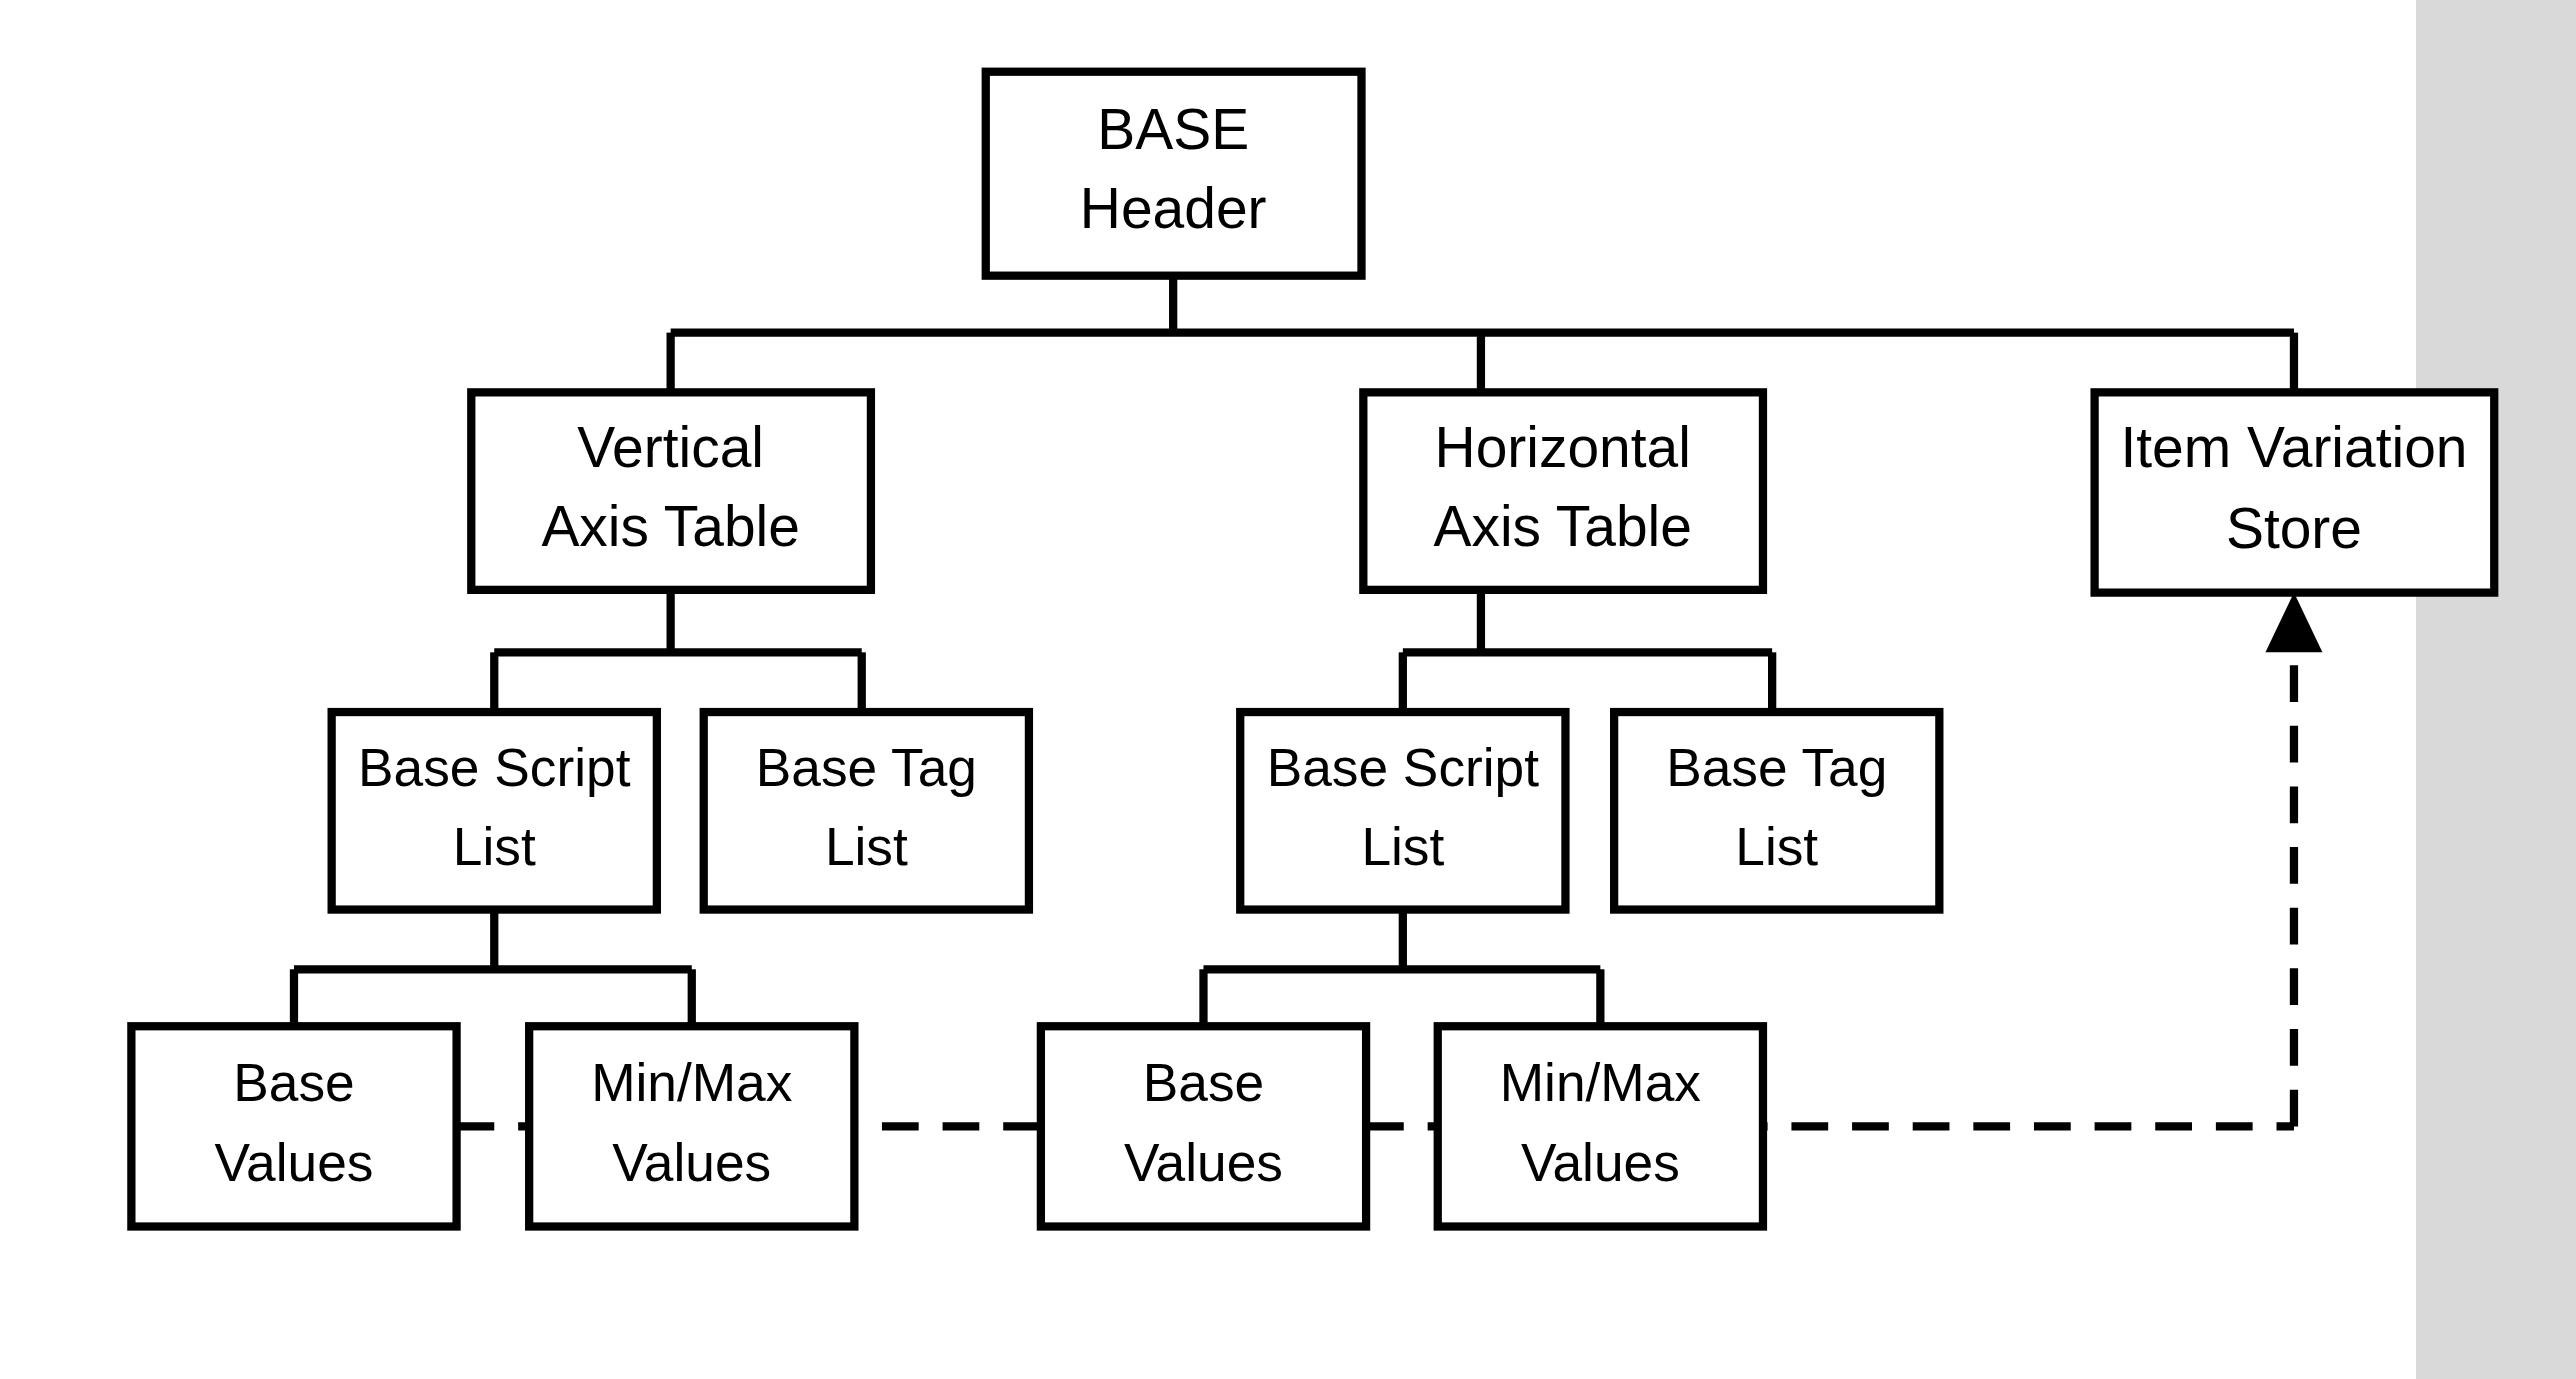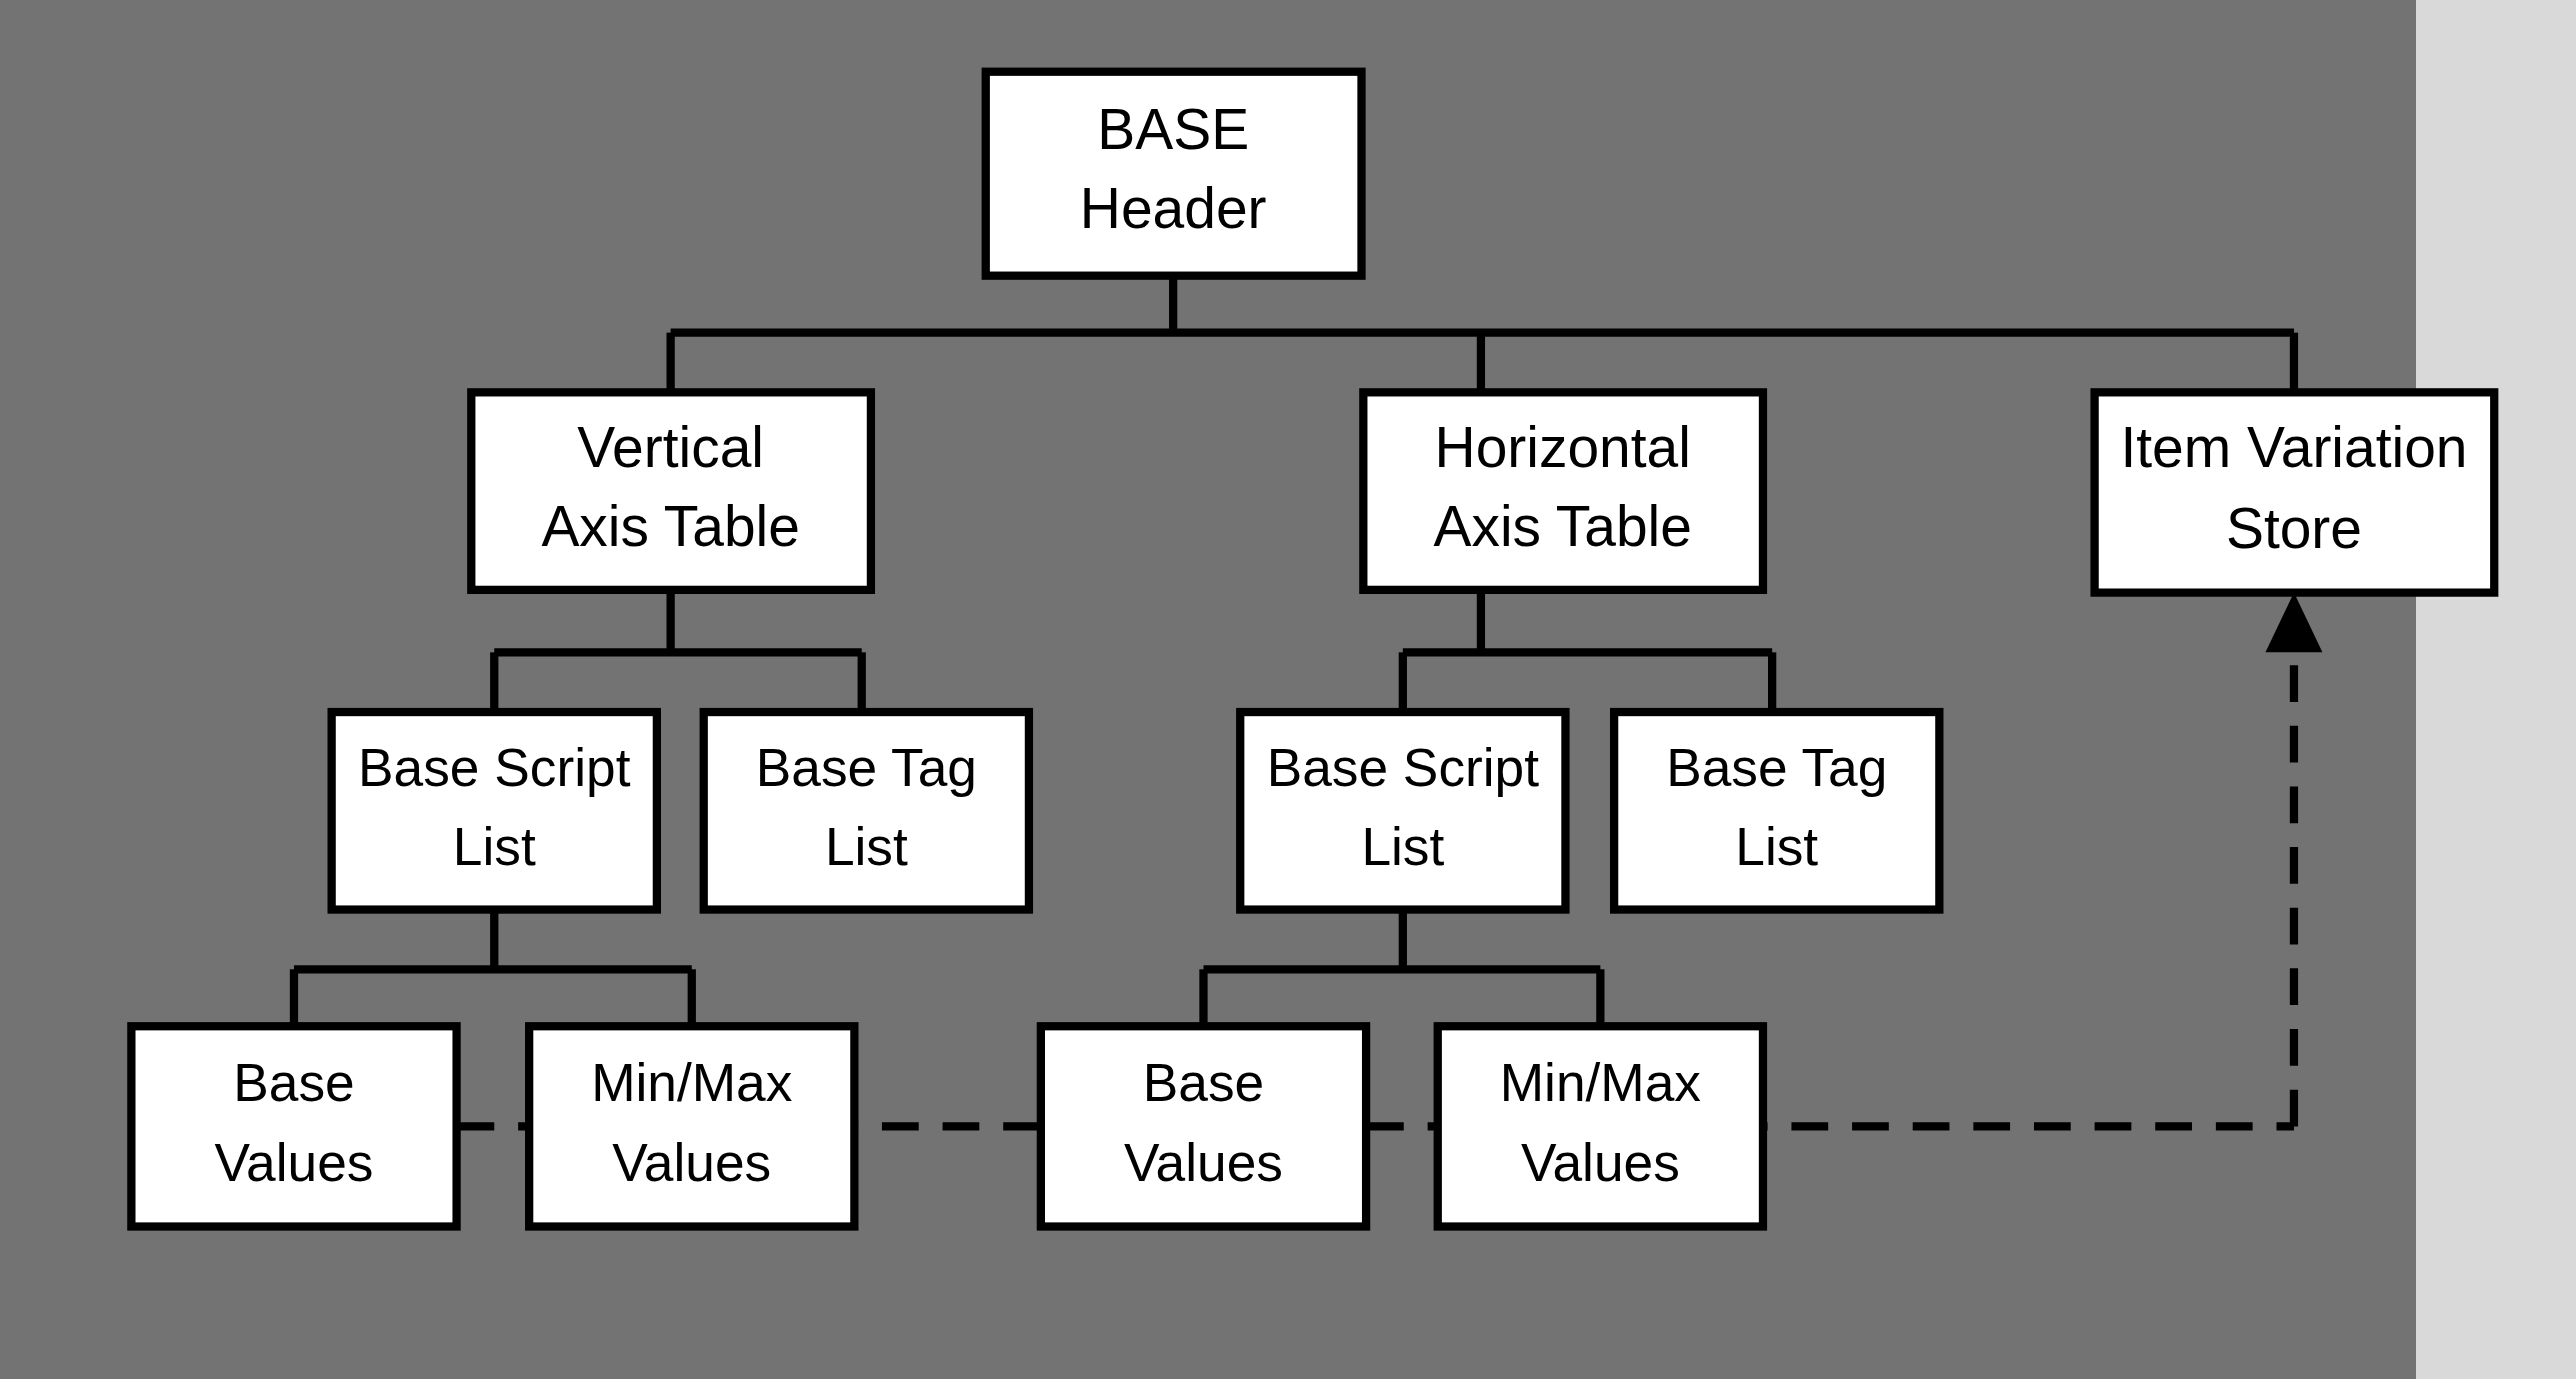--- a/index.html
+++ b/index.html
@@ -10,21 +10,21 @@
   body {
     width: 2576px;
     height: 1380px;
     overflow: hidden;
     font-family: "Liberation Sans", sans-serif;
   }
   #diagram-root {
     position: relative;
     width: 2416px;
     height: 1380px;
-    background: #737373;
+    background: #ffffff;
   }
   svg.diagram {
     display: block;
     width: 2576px;
     height: 1380px;
   }
   .node-rect {
     fill: #ffffff;
     stroke: #000000;
     stroke-width: 9;

